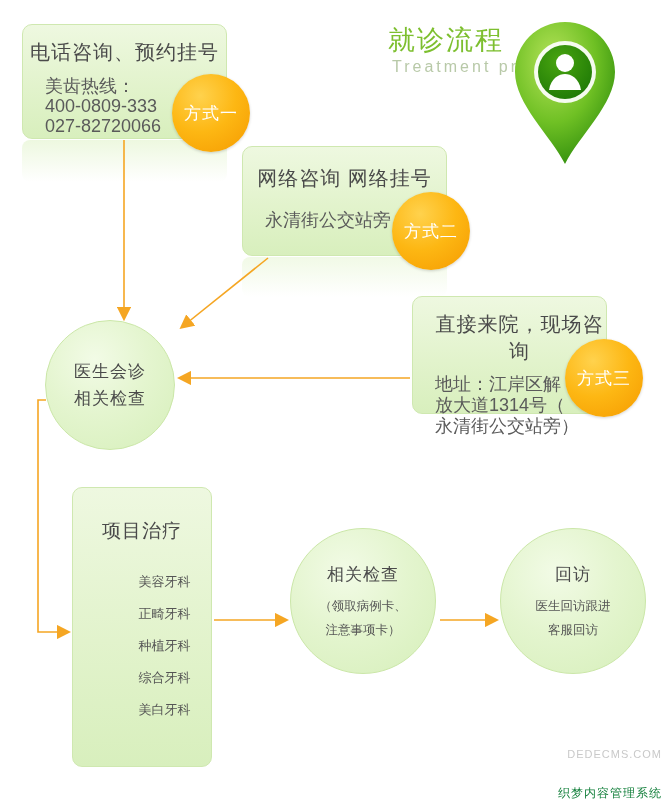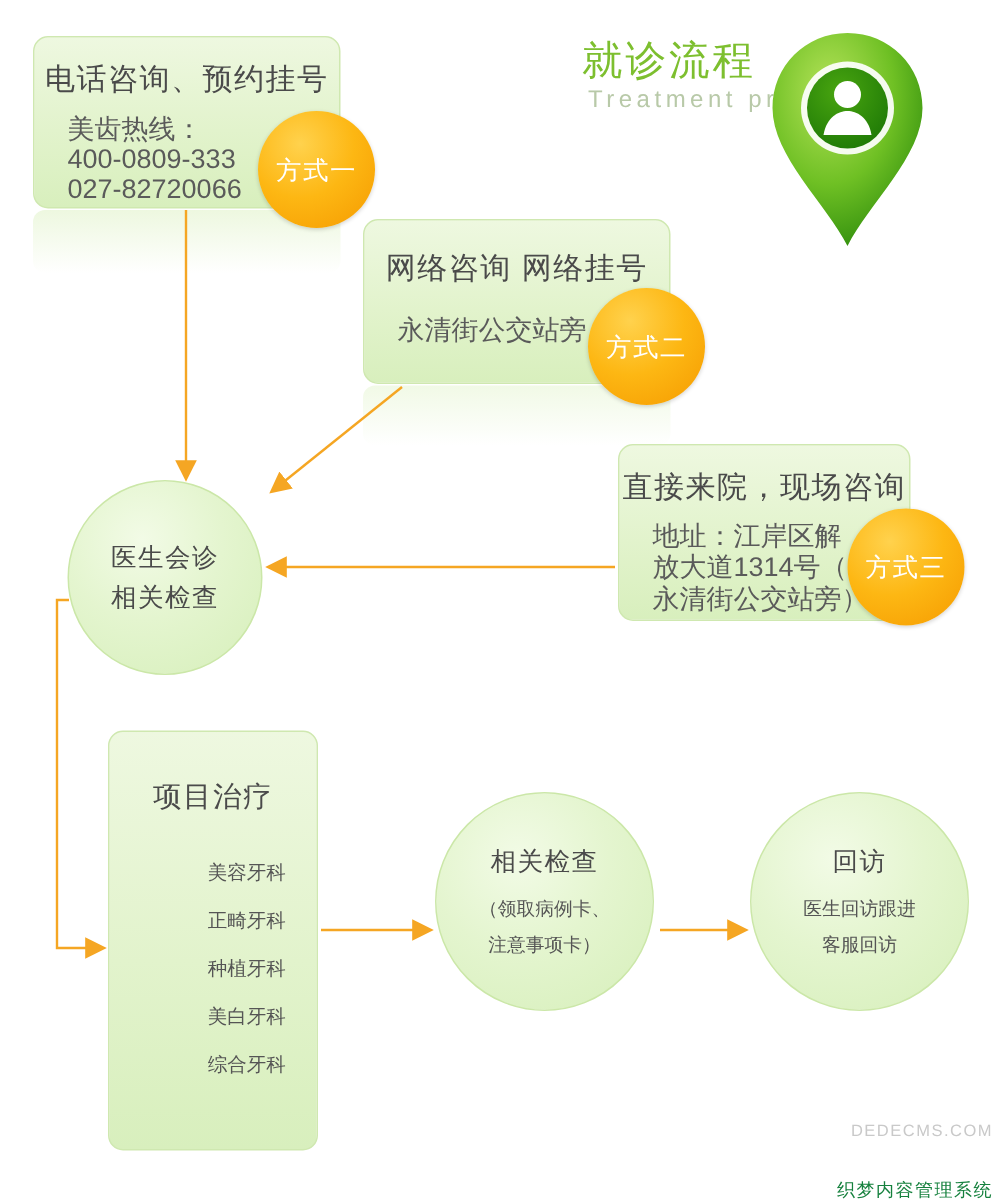--- a/index.html
+++ b/index.html
@@ -80,21 +80,21 @@
   #box-web {
     left: 242px; top: 146px; width: 205px; height: 110px;
   }
   #box-web .head { margin-top: 18px; }
   #box-web .sub { margin: 18px 0 0 22px; }
 
   
   #box-visit {
     left: 412px; top: 296px; width: 195px; height: 118px;
   }
-  #box-visit .head { margin-top: 14px; }
+  #box-visit .head { margin-top: 14px; padding-left: 20px; }
   #box-visit .sub { margin: 9px 0 0 22px; line-height: 21px;}
 
   
   .circle {
     position: absolute;
     border-radius: 50%;
     background: radial-gradient(circle at 38% 30%, #f2fbe6 0%, #e4f5cf 45%, #d6efba 100%);
     border: 1px solid #cbe7a8;
     box-sizing: border-box;
     display: flex;
@@ -283,22 +283,22 @@
       <div>相关检查</div>
     </div>
   </div>
 
   <div class="box" id="box-treat">
     <div class="t-title">项目治疗</div>
     <div class="t-list">
       <div>美容牙科</div>
       <div>正畸牙科</div>
       <div>种植牙科</div>
+      <div>综合牙科</div>
       <div>美白牙科</div>
-      <div>综合牙科</div>
     </div>
   </div>
 
   <div class="circle" id="circle-finish">
     <div class="c-title">相关检查</div>
     <div class="c-sub">
       <div>（领取病例卡、</div>
       <div>注意事项卡）</div>
     </div>
   </div>

